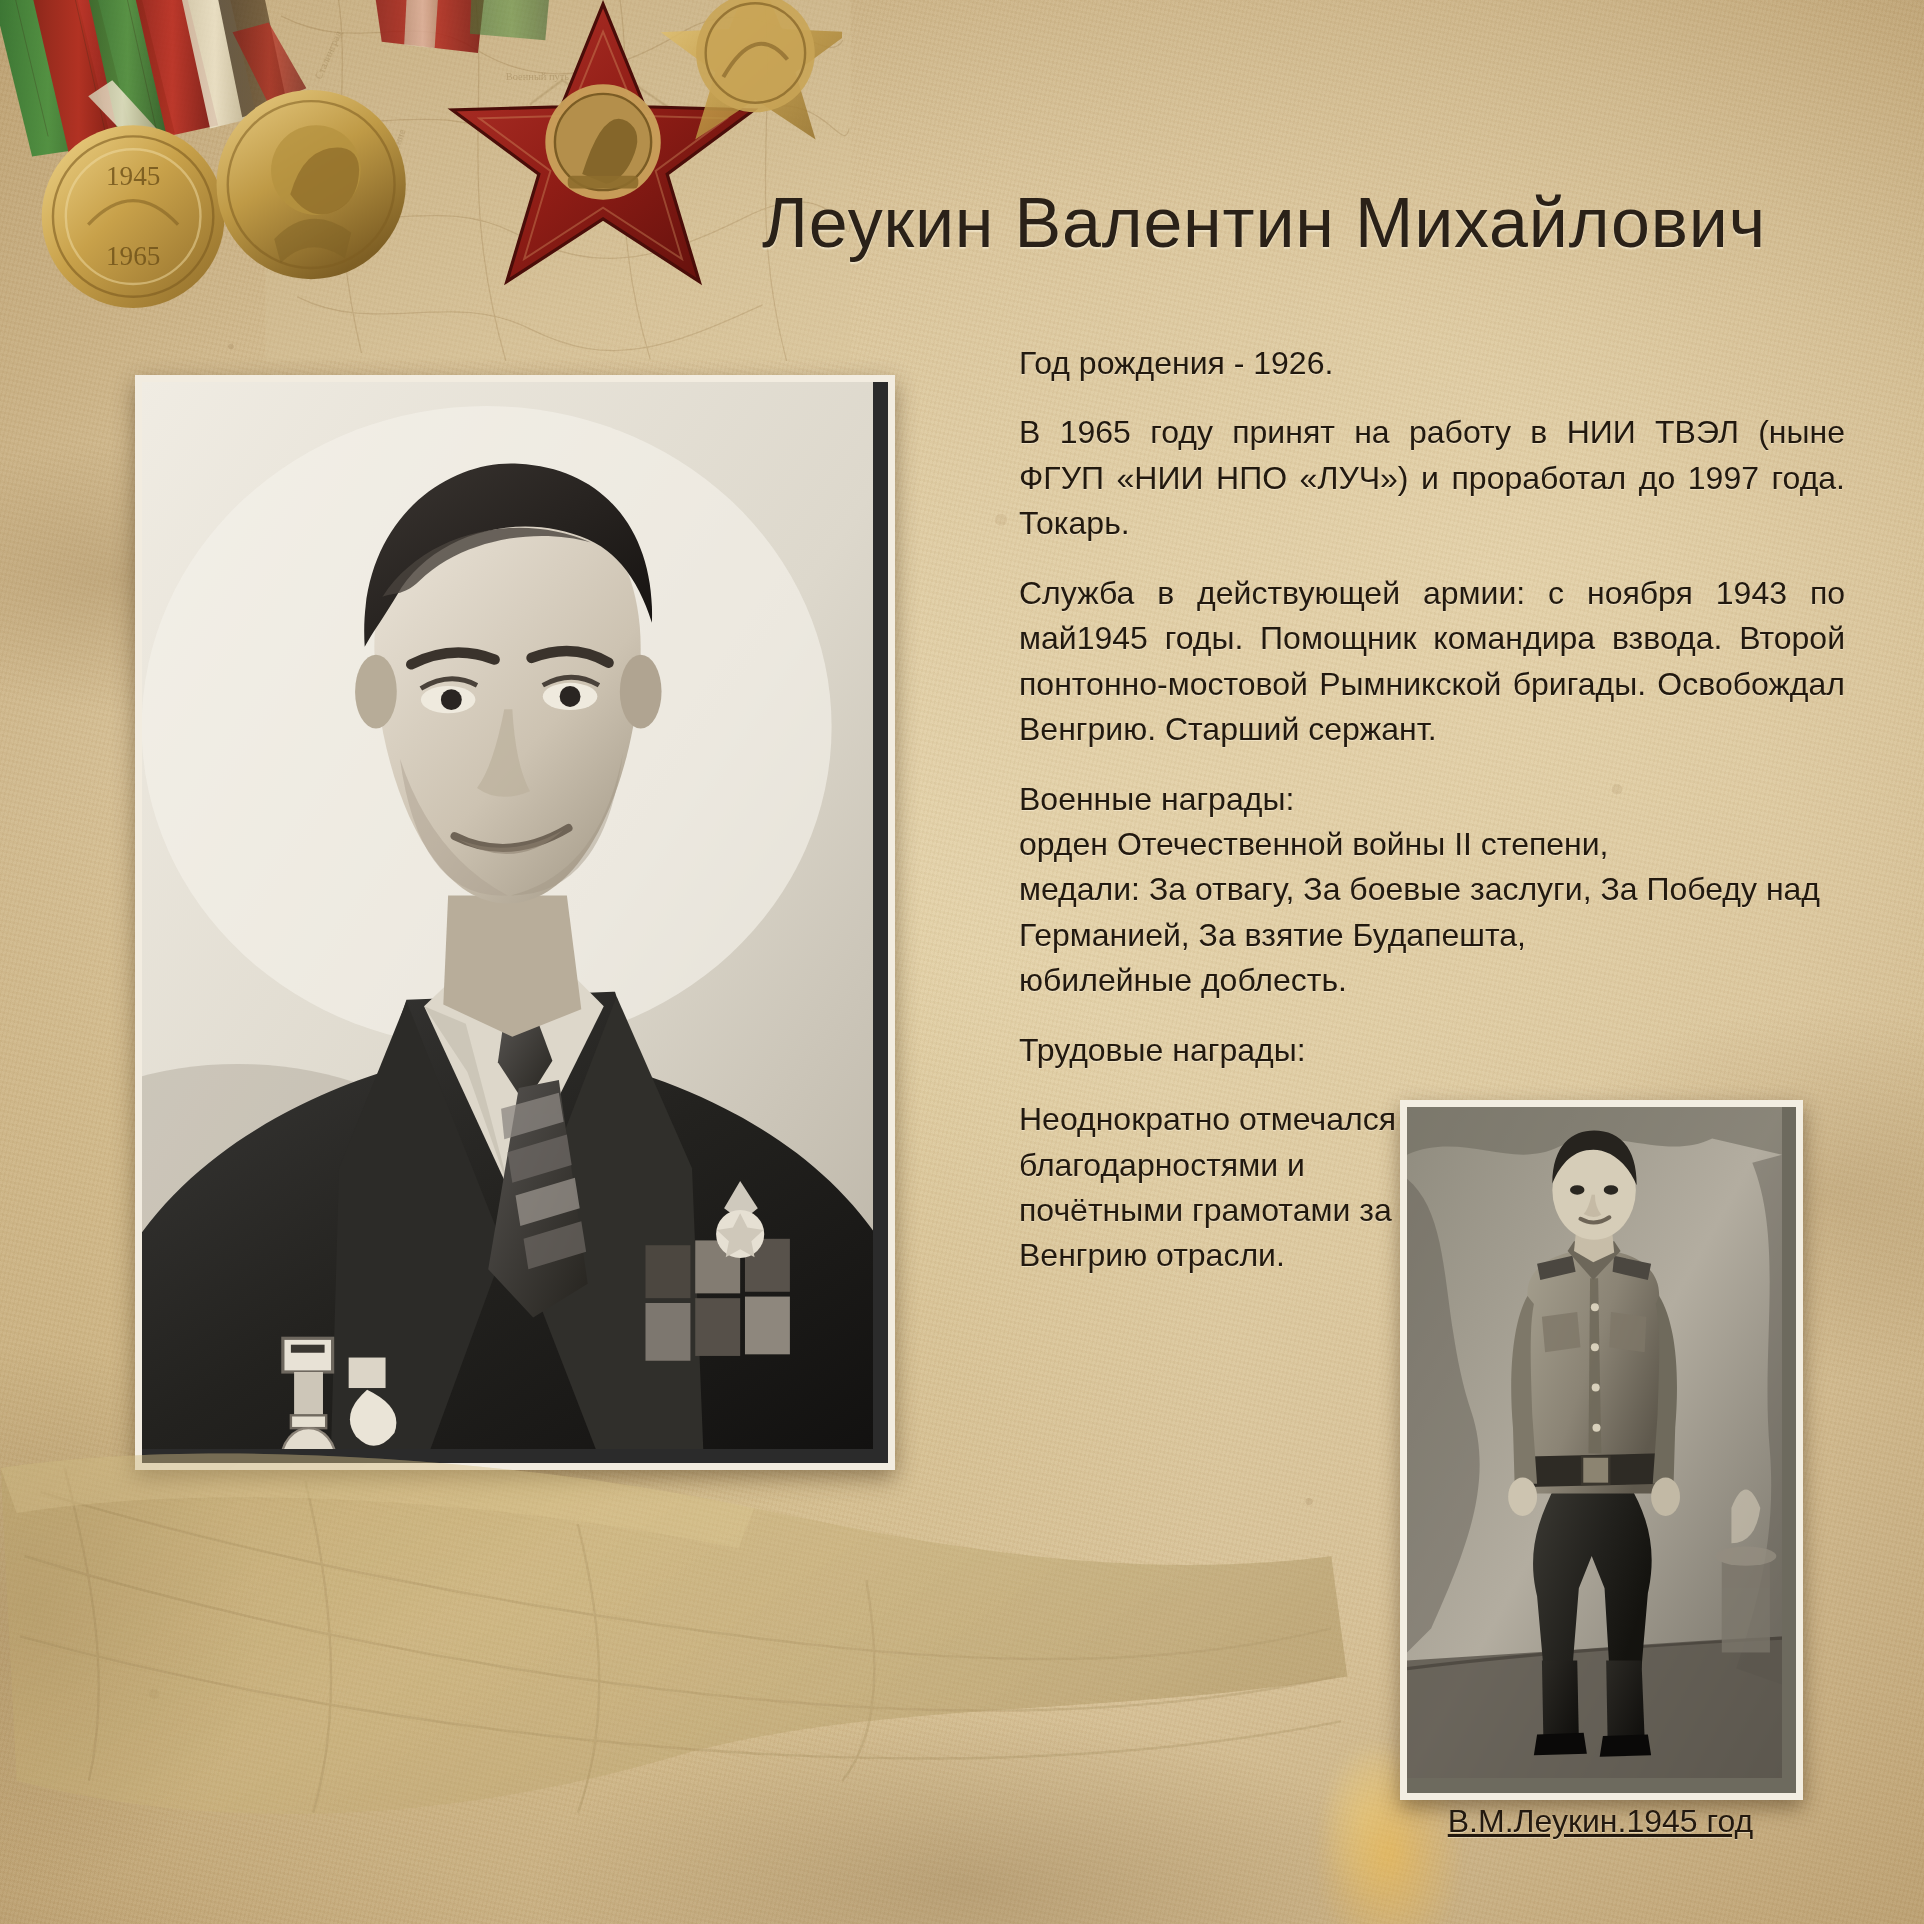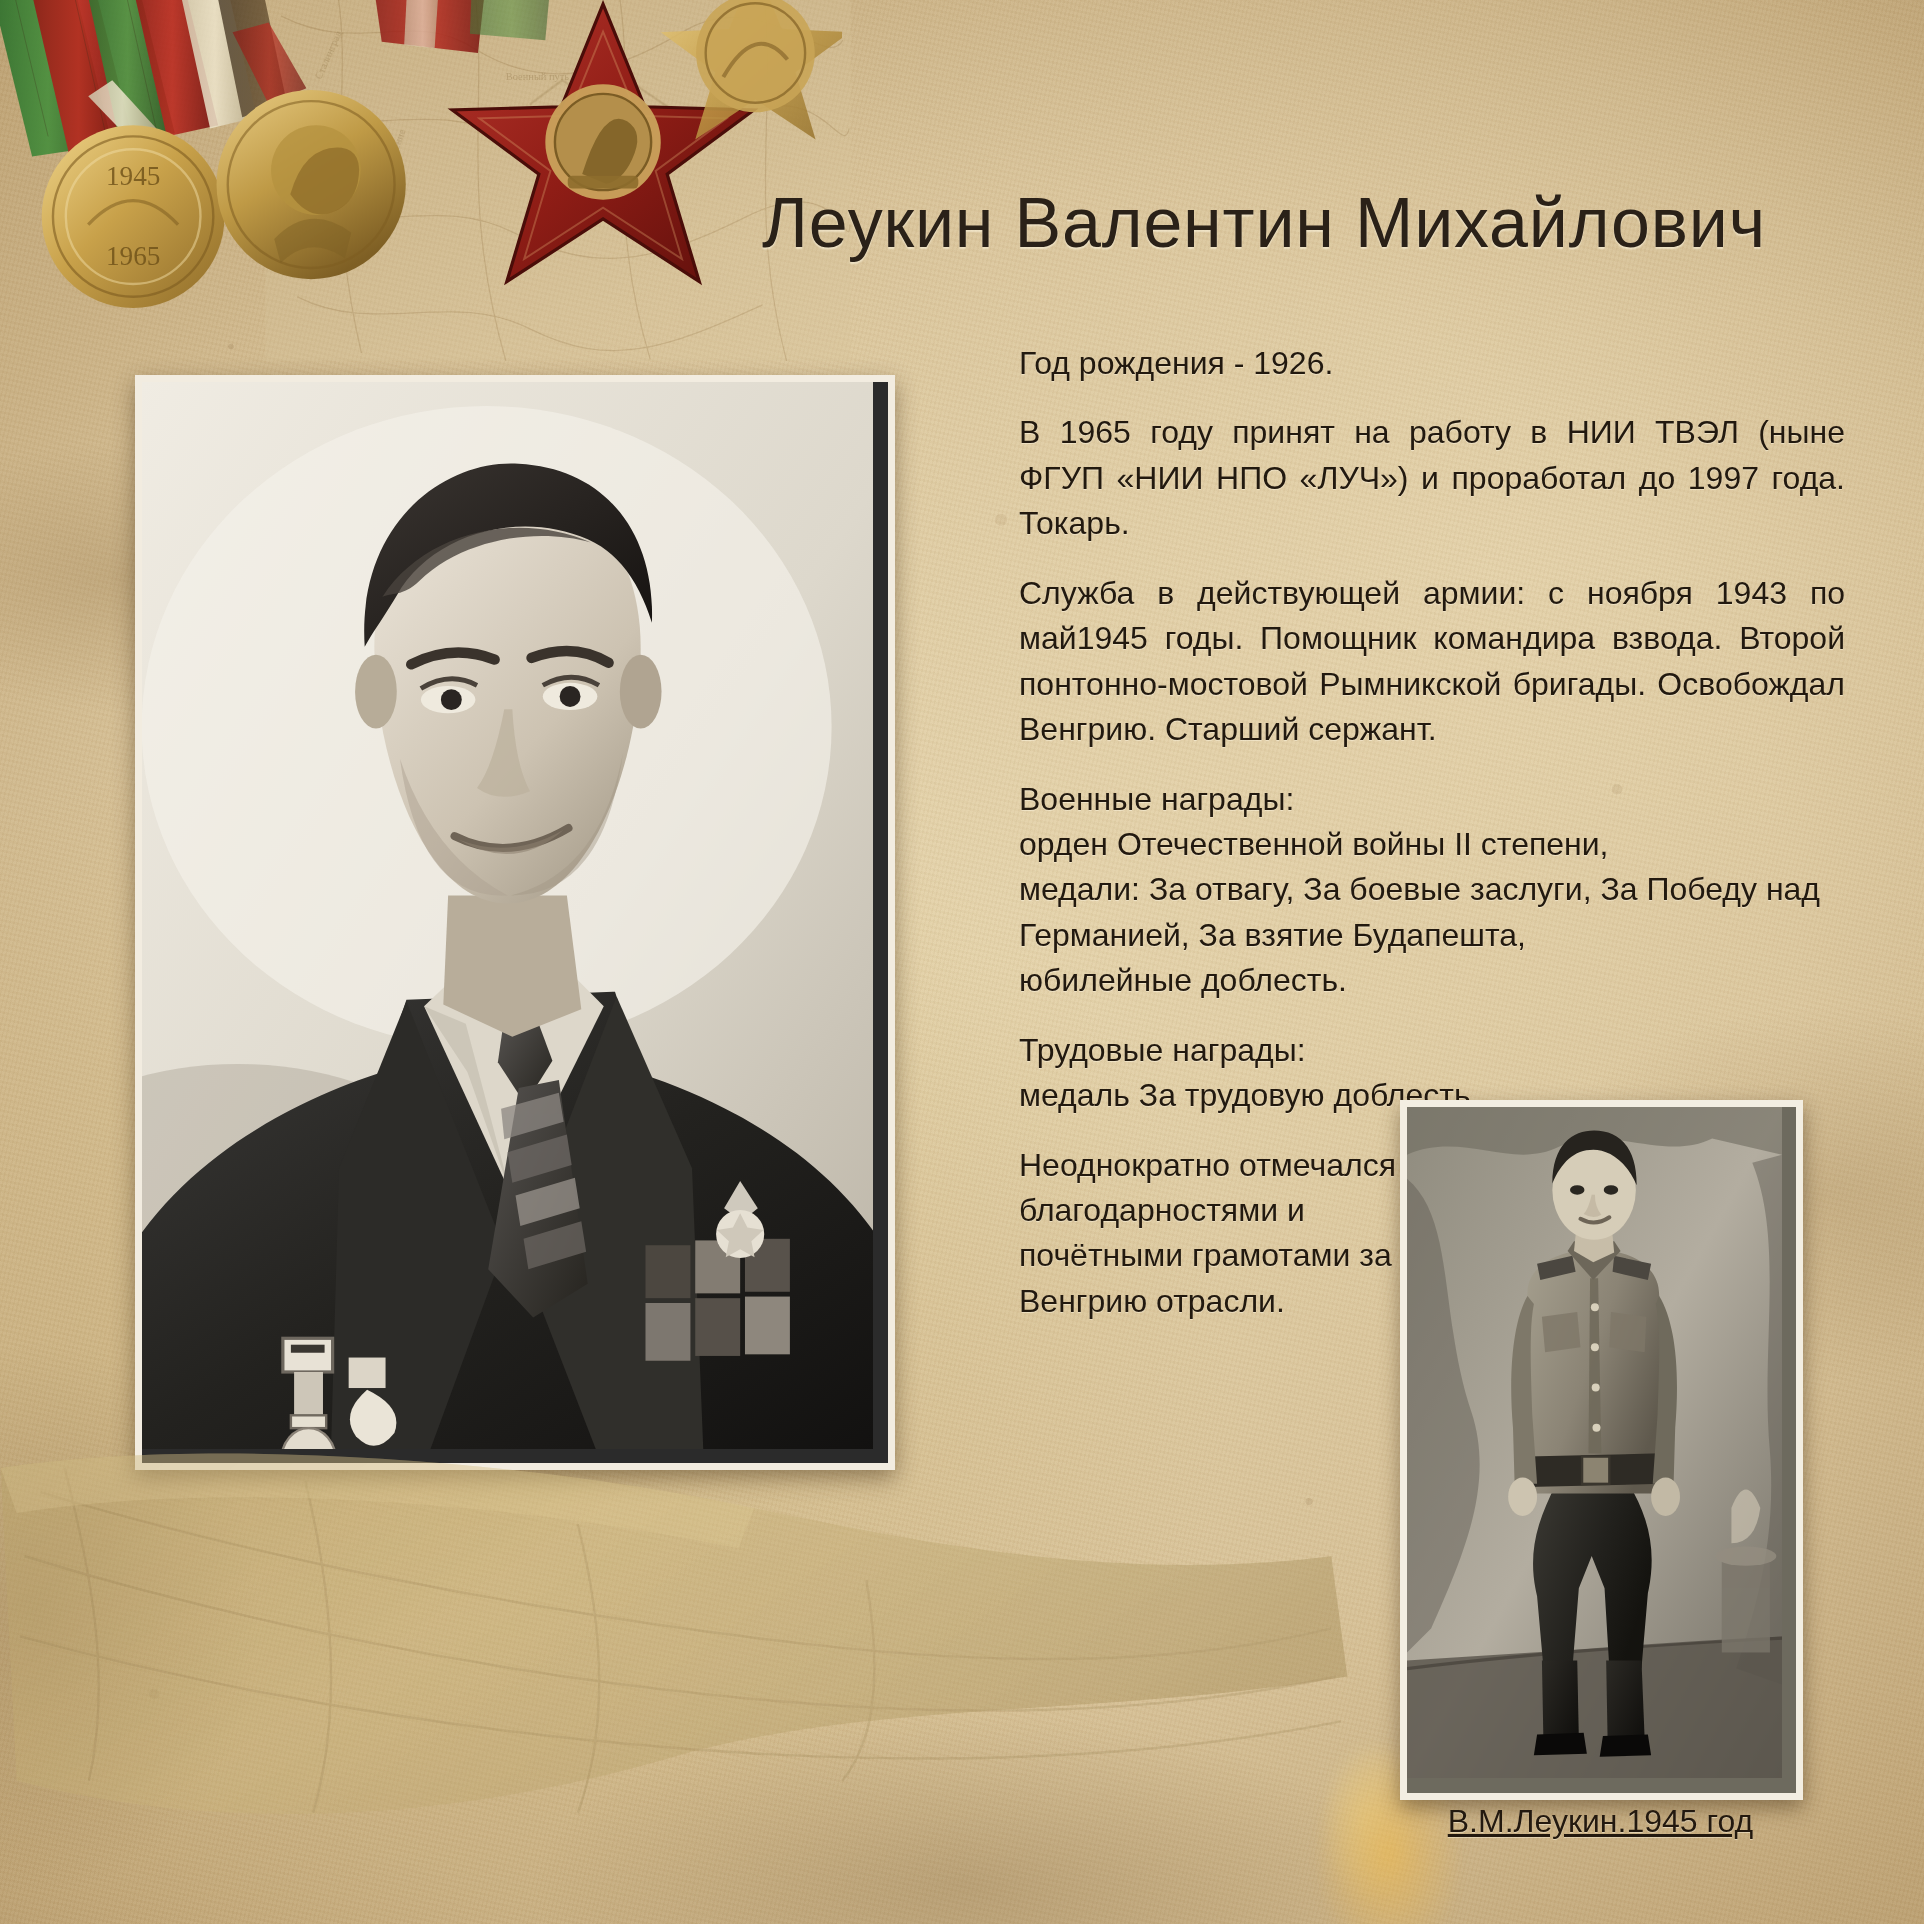--- a/index.html
+++ b/index.html
@@ -436,21 +436,20 @@
       <span>Служба в действующей армии: с ноября 1943 по май1945 годы. Помощник командира взвода. Второй понтонно-мостовой Рымникской бригады. Освобождал Венгрию. Старший сержант.</span>
     </p>
     <p class="para nojust">
       <span class="ln">Военные награды:</span>
       <span class="ln">орден Отечественной войны II степени,</span>
       <span class="ln">медали: За отвагу, За боевые заслуги, За Победу над Германией, За взятие Будапешта,</span>
       <span class="ln">юбилейные доблесть.</span>
     </p>
     <p class="para nojust">
       <span class="ln">Трудовые награды:</span>
-      <span class="ln">медаль За трудовую доблесть.</span>
     </p>
     <p class="para nojust">
       <span class="ln">Неоднократно отмечался</span>
       <span class="ln"> благодарностями и</span>
       <span class="ln">почётными грамотами за</span>
       <span class="ln">Венгрию отрасли.</span>
     </p>
   </div>
 
   <div class="drape">

